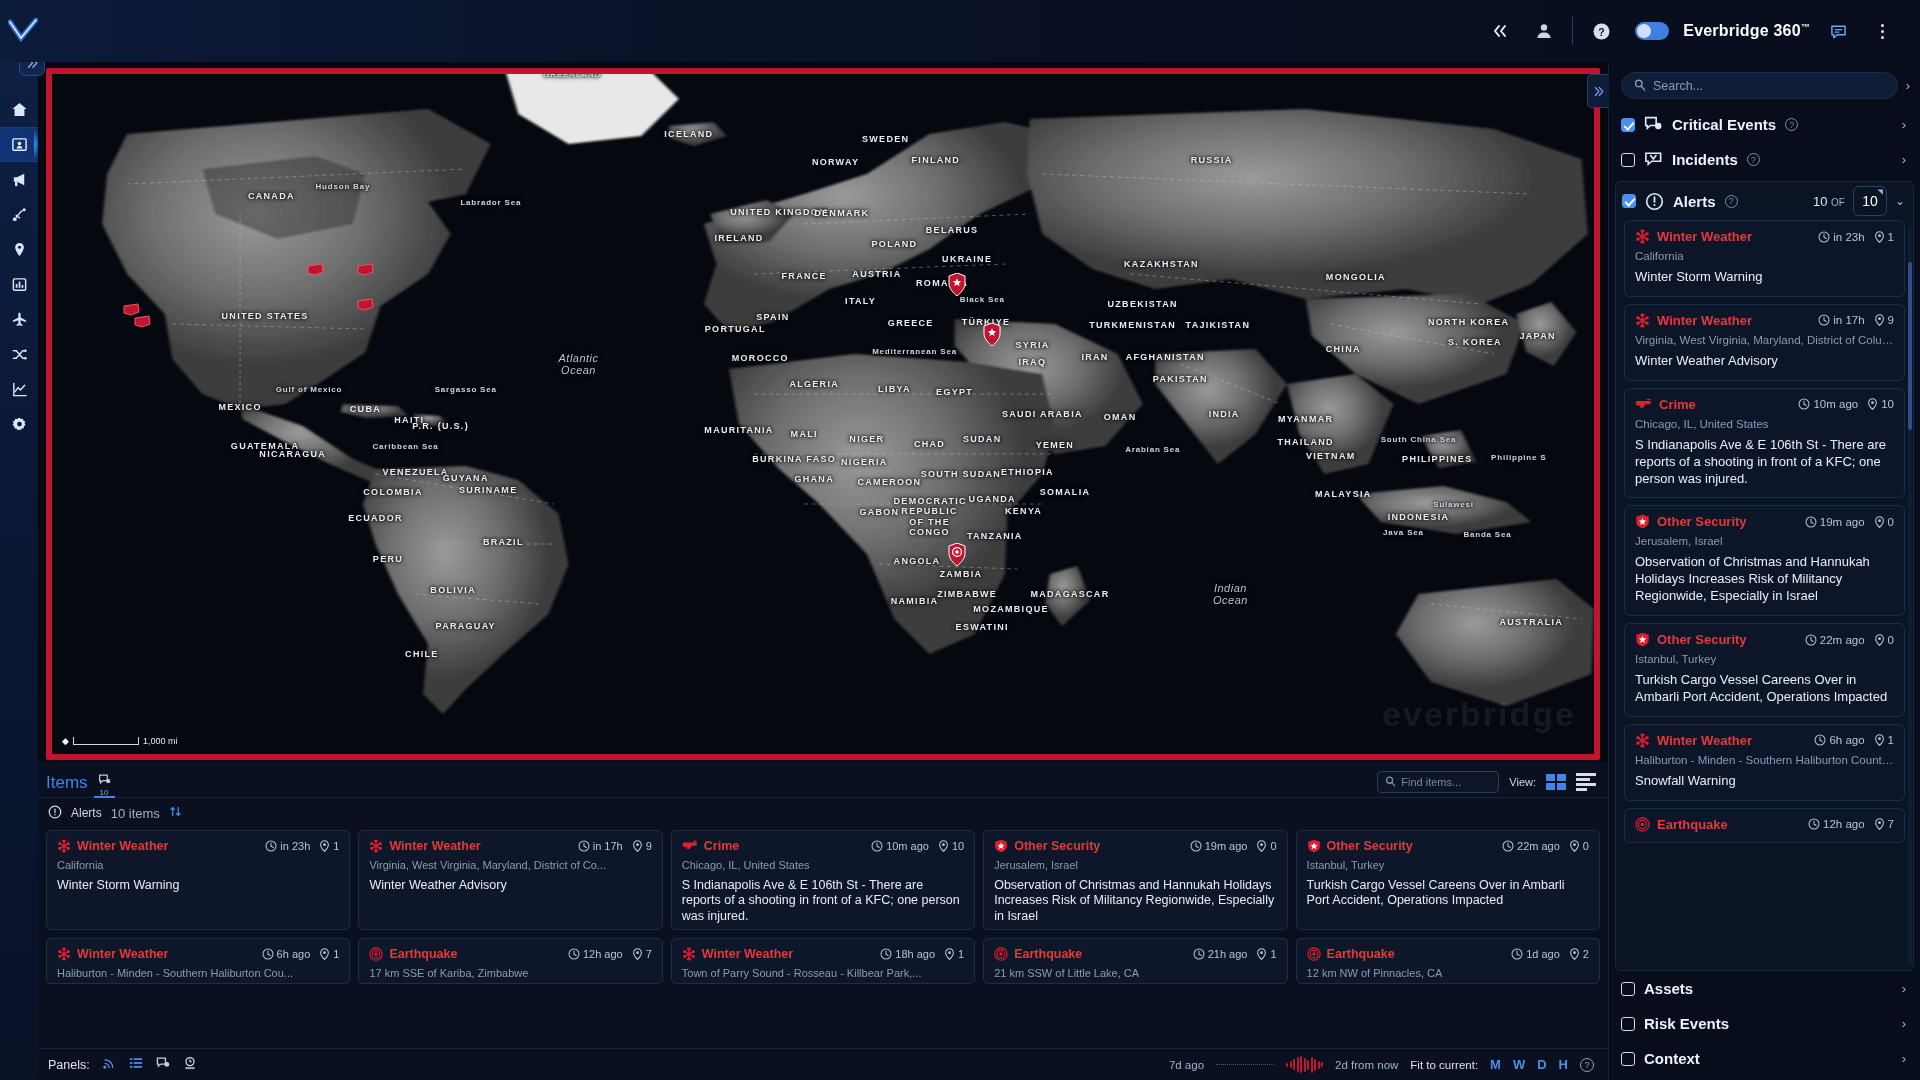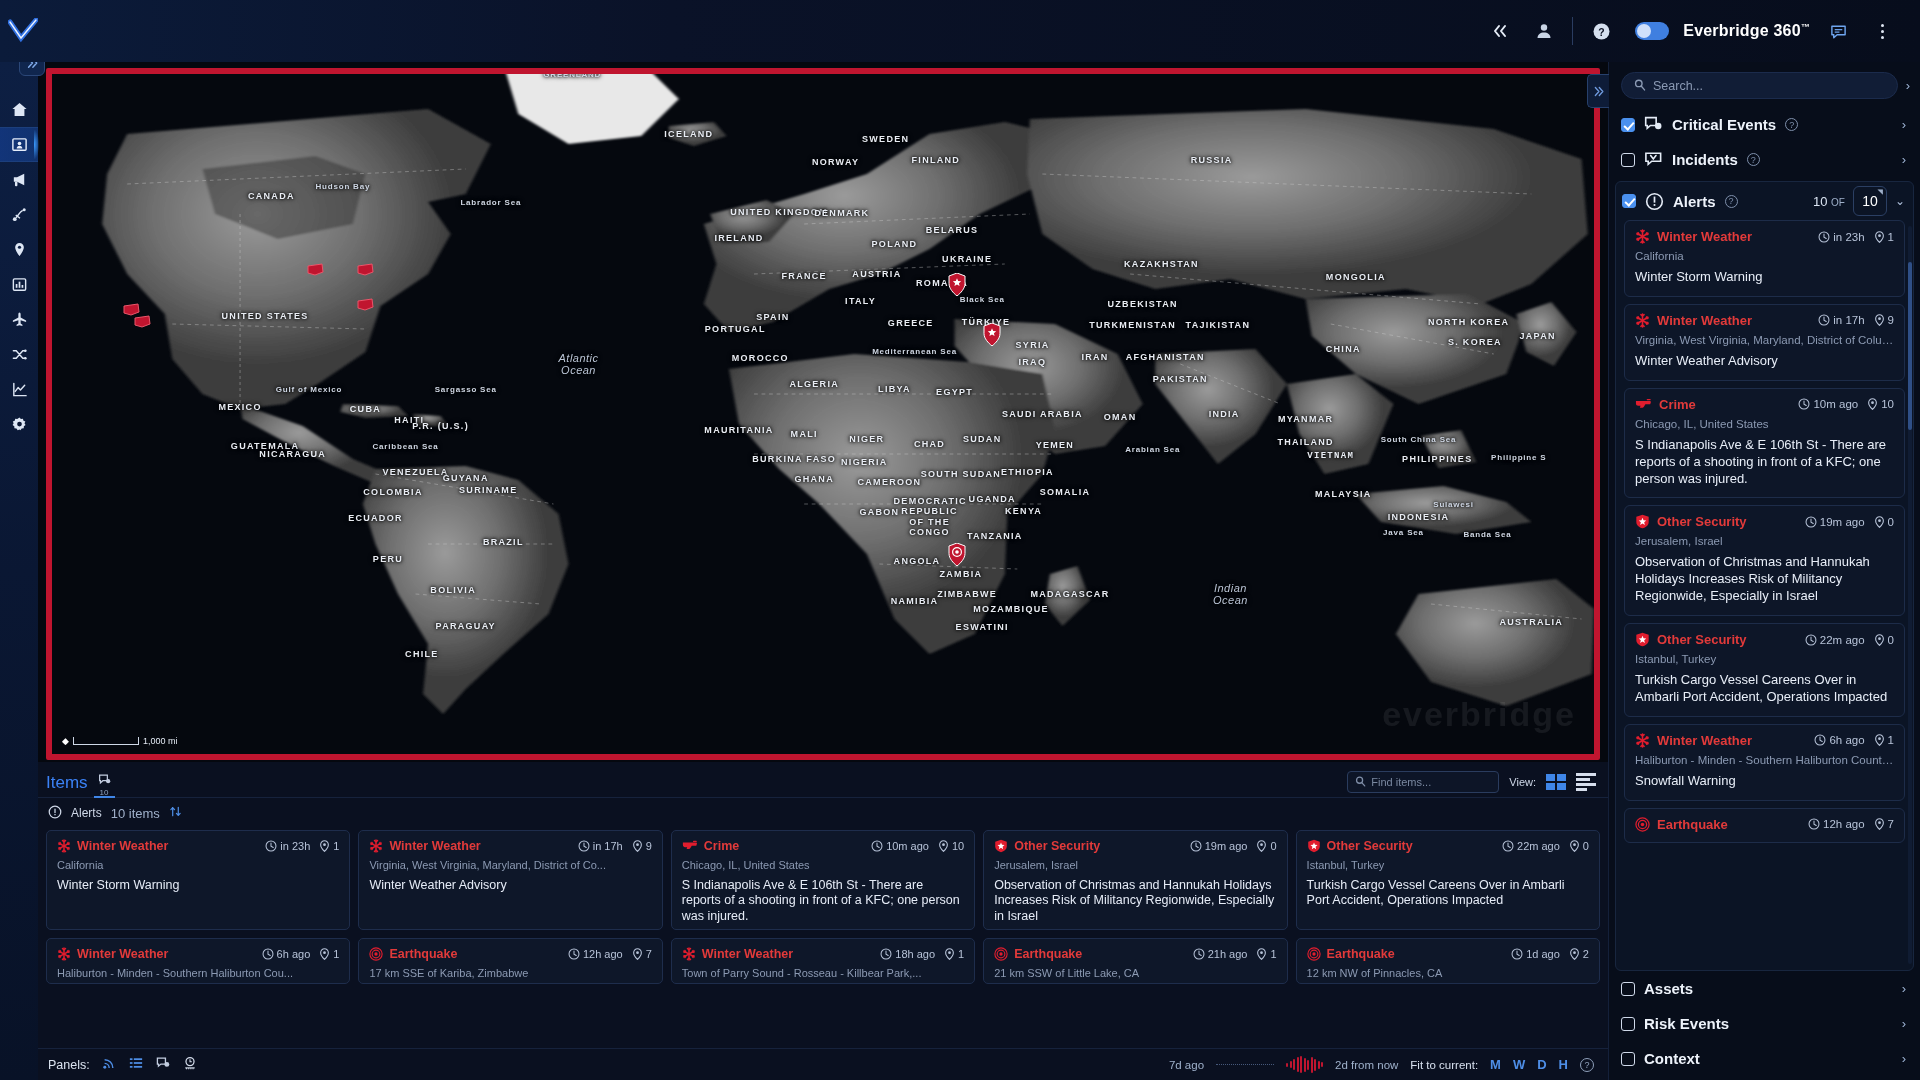--- a/index.html
+++ b/index.html
@@ -122,21 +122,21 @@
   .items-title { color:#3b82f6; font-size:17px; font-weight:400; padding-bottom:4px;}
   .items-tab {
     display:flex; flex-direction:column; align-items:center;
     padding-bottom:0; cursor:pointer; position:relative;
   }
   .items-tab .tb-ico { color:#c3cde0; font-size:13px; line-height:12px;}
   .items-tab .tb-cnt { color:#8fa4c4; font-size:8px; line-height:9px;}
   .items-tab::after{ content:''; position:absolute; left:-4px;right:-4px;bottom:-1px;height:2px;background:#3f86e8;}
   .items-head-right { margin-left:auto; display:flex; align-items:center; gap:10px; padding-bottom:4px;}
   .find-box {
-    width: 152px; height: 22px; border:1px solid #2a3c5e; border-radius:4px;
+    width: 122px; height: 22px; border:1px solid #2a3c5e; border-radius:4px;
     background:#0d1527; display:flex; align-items:center; gap:5px; padding:0 7px;
   }
   .find-box .mag { color:#7f8ea8; font-size:10px;}
   .find-box input {
     background:transparent;border:none;outline:none;color:#cbd5e6;font-size:11px;width:100%;
     font-family:"Liberation Sans",sans-serif;
   }
   .find-box input::placeholder{color:#7a88a0;}
   .view-label { color:#cfd8e8; font-size:11px;}
   .view-grid { display:grid; grid-template-columns:9px 9px; grid-template-rows:7px 7px; gap:2px; cursor:pointer;}
@@ -517,21 +517,21 @@
                 <div class="map-label" style="left: 64.2276%; top: 50%; transform: translate(-50%, -50%);">SAUDI ARABIA</div>
                 <div class="map-label" style="left: 69.2683%; top: 50.4412%; transform: translate(-50%, -50%);">OMAN</div>
                 <div class="map-label" style="left: 65.0407%; top: 54.5588%; transform: translate(-50%, -50%);">YEMEN</div>
                 <div class="map-label" style="left: 76.0163%; top: 50%; transform: translate(-50%, -50%);">INDIA</div>
                 <div class="map-label" style="left: 81.3008%; top: 50.7353%; transform: translate(-50%, -50%);">MYANMAR</div>
                 <div class="map-label" style="left: 83.7398%; top: 40.4412%; transform: translate(-50%, -50%);">CHINA</div>
                 <div class="map-label" style="left: 91.8699%; top: 36.4706%; transform: translate(-50%, -50%);">NORTH KOREA</div>
                 <div class="map-label" style="left: 92.2764%; top: 39.4118%; transform: translate(-50%, -50%);">S. KOREA</div>
                 <div class="map-label" style="left: 96.3415%; top: 38.5294%; transform: translate(-50%, -50%);">JAPAN</div>
                 <div class="map-label" style="left: 81.3008%; top: 54.1176%; transform: translate(-50%, -50%);">THAILAND</div>
-                <div class="map-label" style="left: 82.9268%; top: 56.1765%; transform: translate(-50%, -50%); font-family: Liberation Mono, monospace;">VIETNAM</div>
+                <div class="map-label" style="left: 82.9268%; top: 56.1765%; transform: translate(-50%, -50%);">VIETNAM</div>
                 <div class="map-label" style="left: 89.8374%; top: 56.6176%; transform: translate(-50%, -50%);">PHILIPPINES</div>
                 <div class="map-label" style="left: 83.7398%; top: 61.7647%; transform: translate(-50%, -50%);">MALAYSIA</div>
                 <div class="map-label" style="left: 88.6179%; top: 65.1471%; transform: translate(-50%, -50%);">INDONESIA</div>
                 <div class="map-label" style="left: 44.5528%; top: 52.3529%; transform: translate(-50%, -50%);">MAURITANIA</div>
                 <div class="map-label" style="left: 48.7805%; top: 52.9412%; transform: translate(-50%, -50%);">MALI</div>
                 <div class="map-label" style="left: 52.8455%; top: 53.6765%; transform: translate(-50%, -50%);">NIGER</div>
                 <div class="map-label" style="left: 56.9106%; top: 54.4118%; transform: translate(-50%, -50%);">CHAD</div>
                 <div class="map-label" style="left: 60.3252%; top: 53.6765%; transform: translate(-50%, -50%);">SUDAN</div>
                 <div class="map-label" style="left: 48.1301%; top: 56.6176%; transform: translate(-50%, -50%);">BURKINA FASO</div>
                 <div class="map-label" style="left: 52.6829%; top: 57.0588%; transform: translate(-50%, -50%);">NIGERIA</div>

